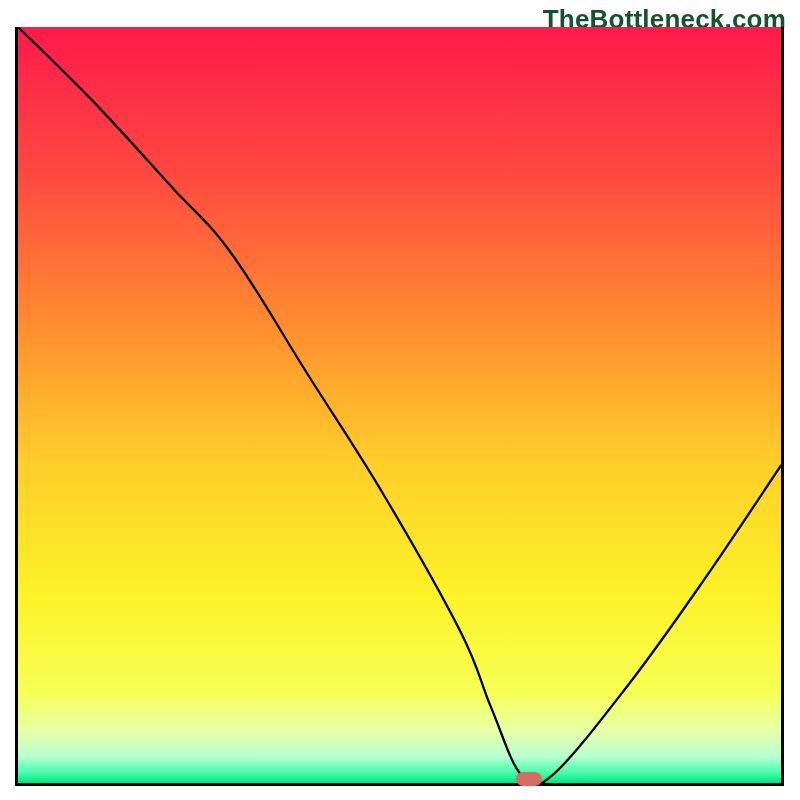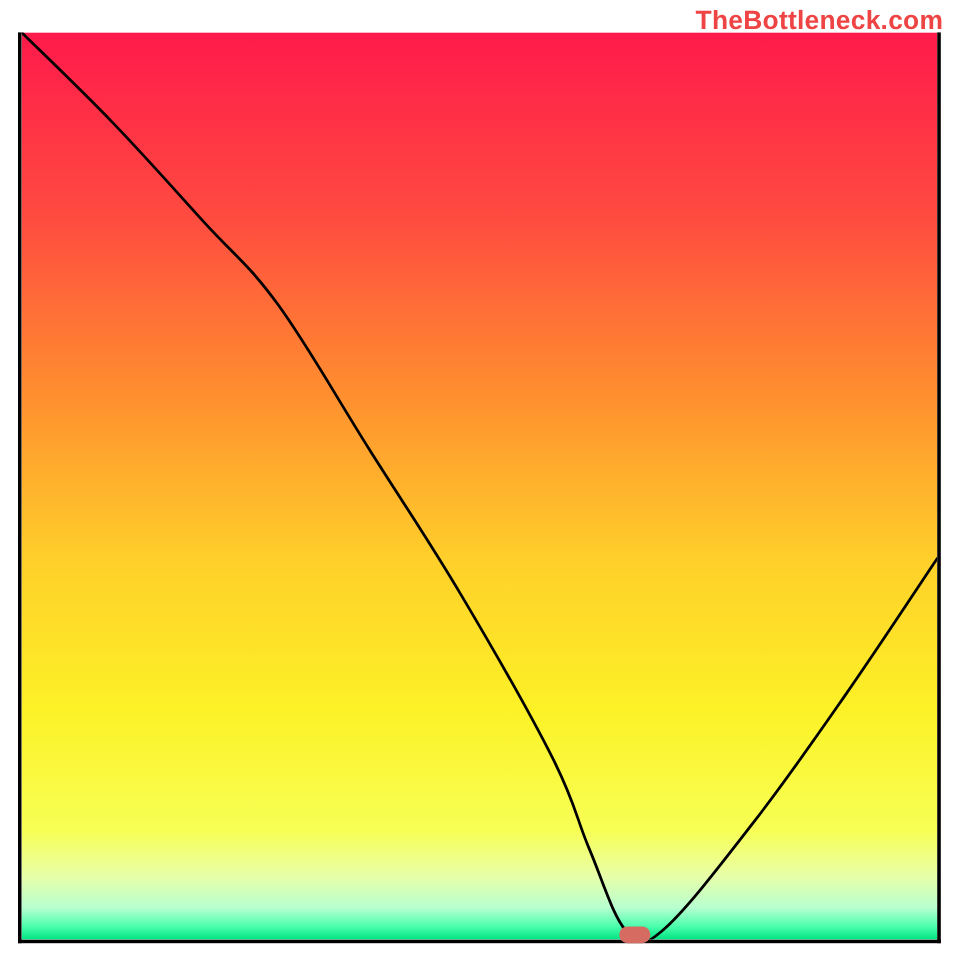--- a/index.html
+++ b/index.html
@@ -26,23 +26,23 @@
     position: absolute;
     left: 0;
     top: 0;
     right: 0;
     bottom: 0;
   }
   .watermark {
     position: absolute;
     top: 4px;
     right: 14px;
-    font-size: 22px;
+    font-size: 26px;
     font-weight: 600;
-    color: #ef4444;
+    color: #14532d;
     letter-spacing: 0.2px;
   }
   .curve-svg {
     position: absolute;
     left: 0;
     top: 0;
   }
   .marker {
     position: absolute;
     width: 26px;

